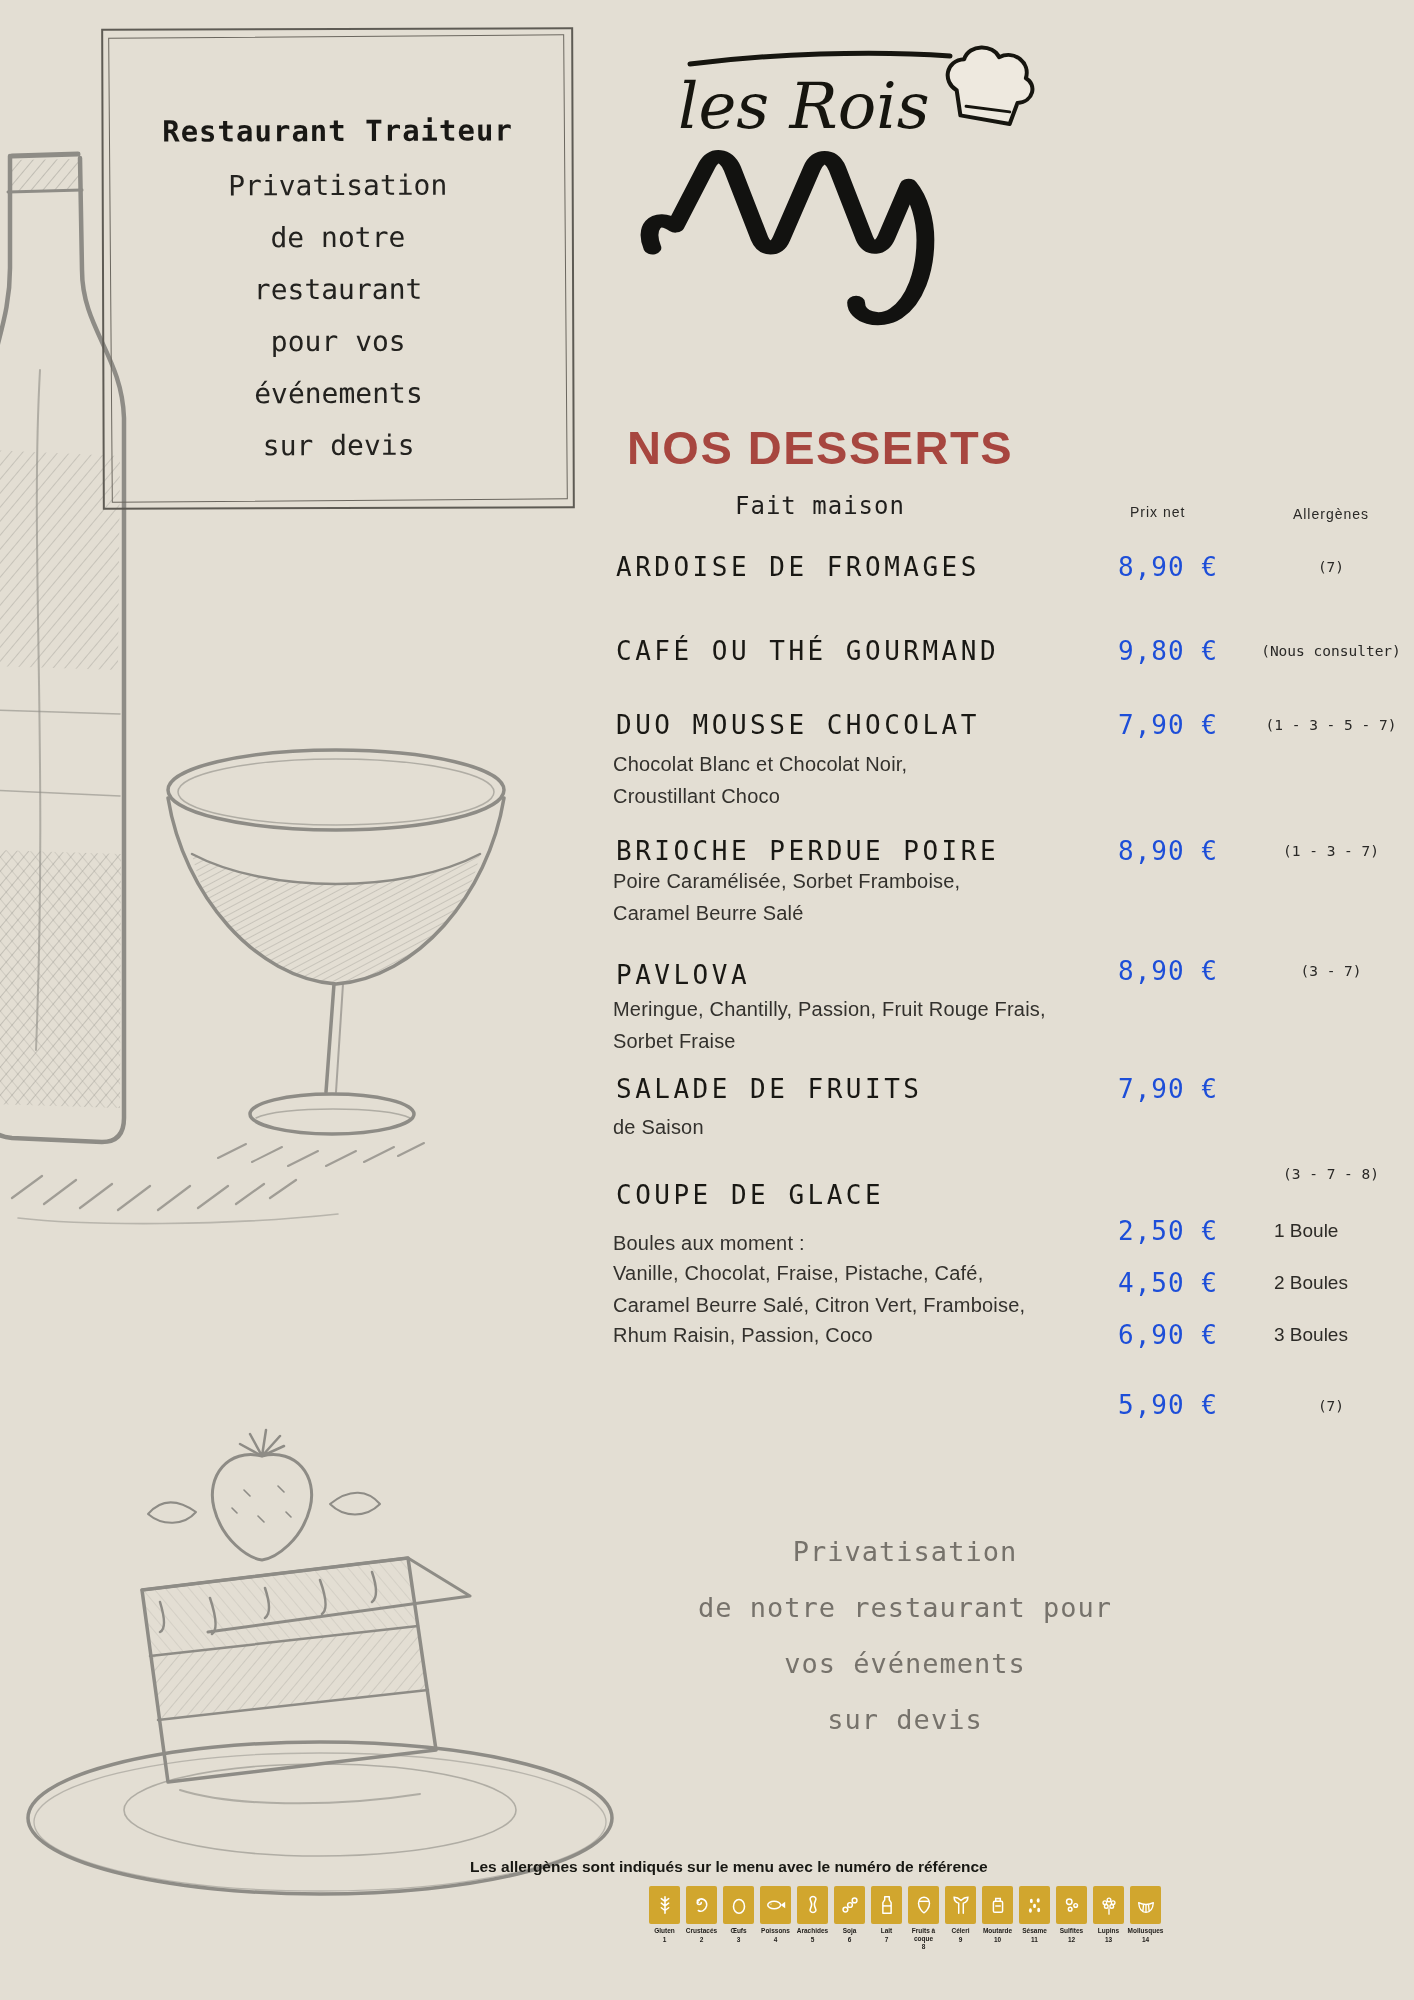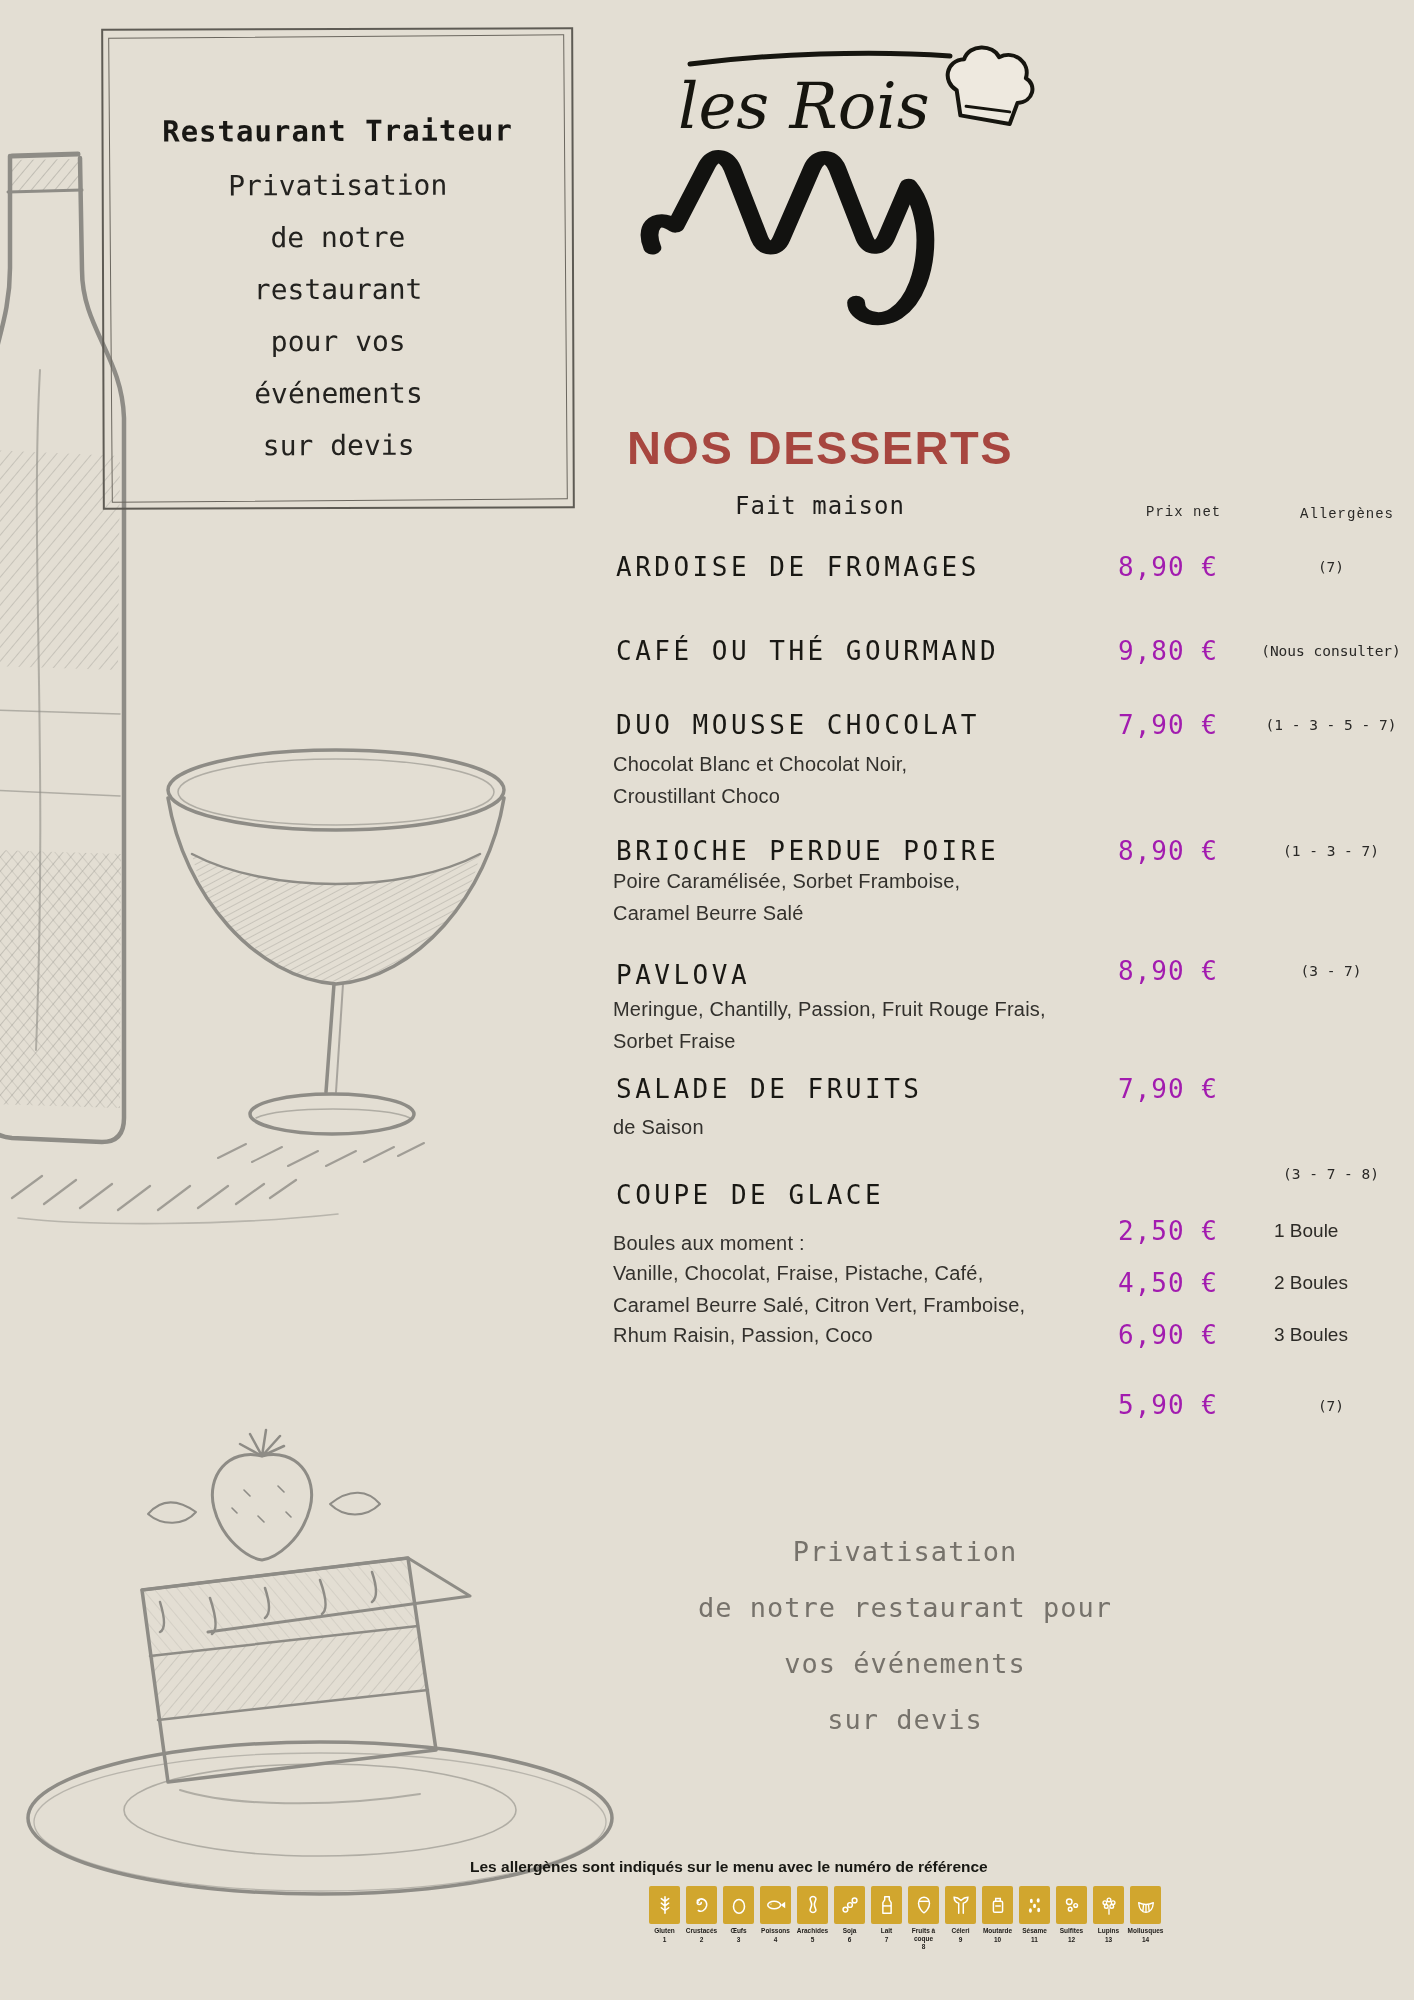--- a/index.html
+++ b/index.html
@@ -18,27 +18,27 @@
 
   
   .logo{position:absolute;left:620px;top:30px;width:450px;height:350px;}
   .logo-script{font-family:"DejaVu Serif",serif;font-style:italic;font-size:64px;fill:#16150f;}
 
   
   .menu-title{position:absolute;left:480px;width:680px;top:420px;text-align:center;
               font-weight:800;font-size:47px;letter-spacing:1.5px;color:#a7463f;}
   .menu-sub{position:absolute;left:480px;width:680px;top:492px;text-align:center;
             font-family:"DejaVu Sans Mono",monospace;font-size:24px;letter-spacing:1px;color:#1f1e1c;}
-  .col-h{font-family:Liberation Mono, monospace;font-size:14px;letter-spacing:1px;color:#2a2927;margin-left:16px;}
+  .col-h{font-family:Liberation Sans, sans-serif;font-size:14px;letter-spacing:1px;color:#2a2927;}
 
   
   .i-name{position:absolute;left:616px;white-space:nowrap;
           font-family:"DejaVu Sans Mono",monospace;font-size:26px;letter-spacing:3.5px;color:#191814;}
   .i-price{position:absolute;left:1118px;white-space:nowrap;
-           font-family:"DejaVu Sans Mono",monospace;font-size:26px;letter-spacing:1px;color:#a21caf;}
+           font-family:"DejaVu Sans Mono",monospace;font-size:26px;letter-spacing:1px;color:#1d4ed8;}
   .i-all{position:absolute;left:1240px;width:182px;text-align:center;white-space:nowrap;
          font-family:"DejaVu Sans Mono",monospace;font-size:14.5px;color:#2a2927;}
   .i-desc{position:absolute;left:613px;white-space:nowrap;font-size:20px;letter-spacing:.2px;color:#33312d;}
   .i-vlabel{position:absolute;left:1274px;white-space:nowrap;font-size:19px;color:#2c2a26;}
   .i-suffix{font-family:"Liberation Sans",sans-serif;font-size:19px;letter-spacing:.5px;margin-left:16px;color:#25231f;}
 
   
   .footer-promo{position:absolute;left:575px;width:660px;top:1524px;text-align:center;
                 font-family:"DejaVu Sans Mono",monospace;font-size:27px;line-height:56px;
                 letter-spacing:1px;color:#76726b;}

